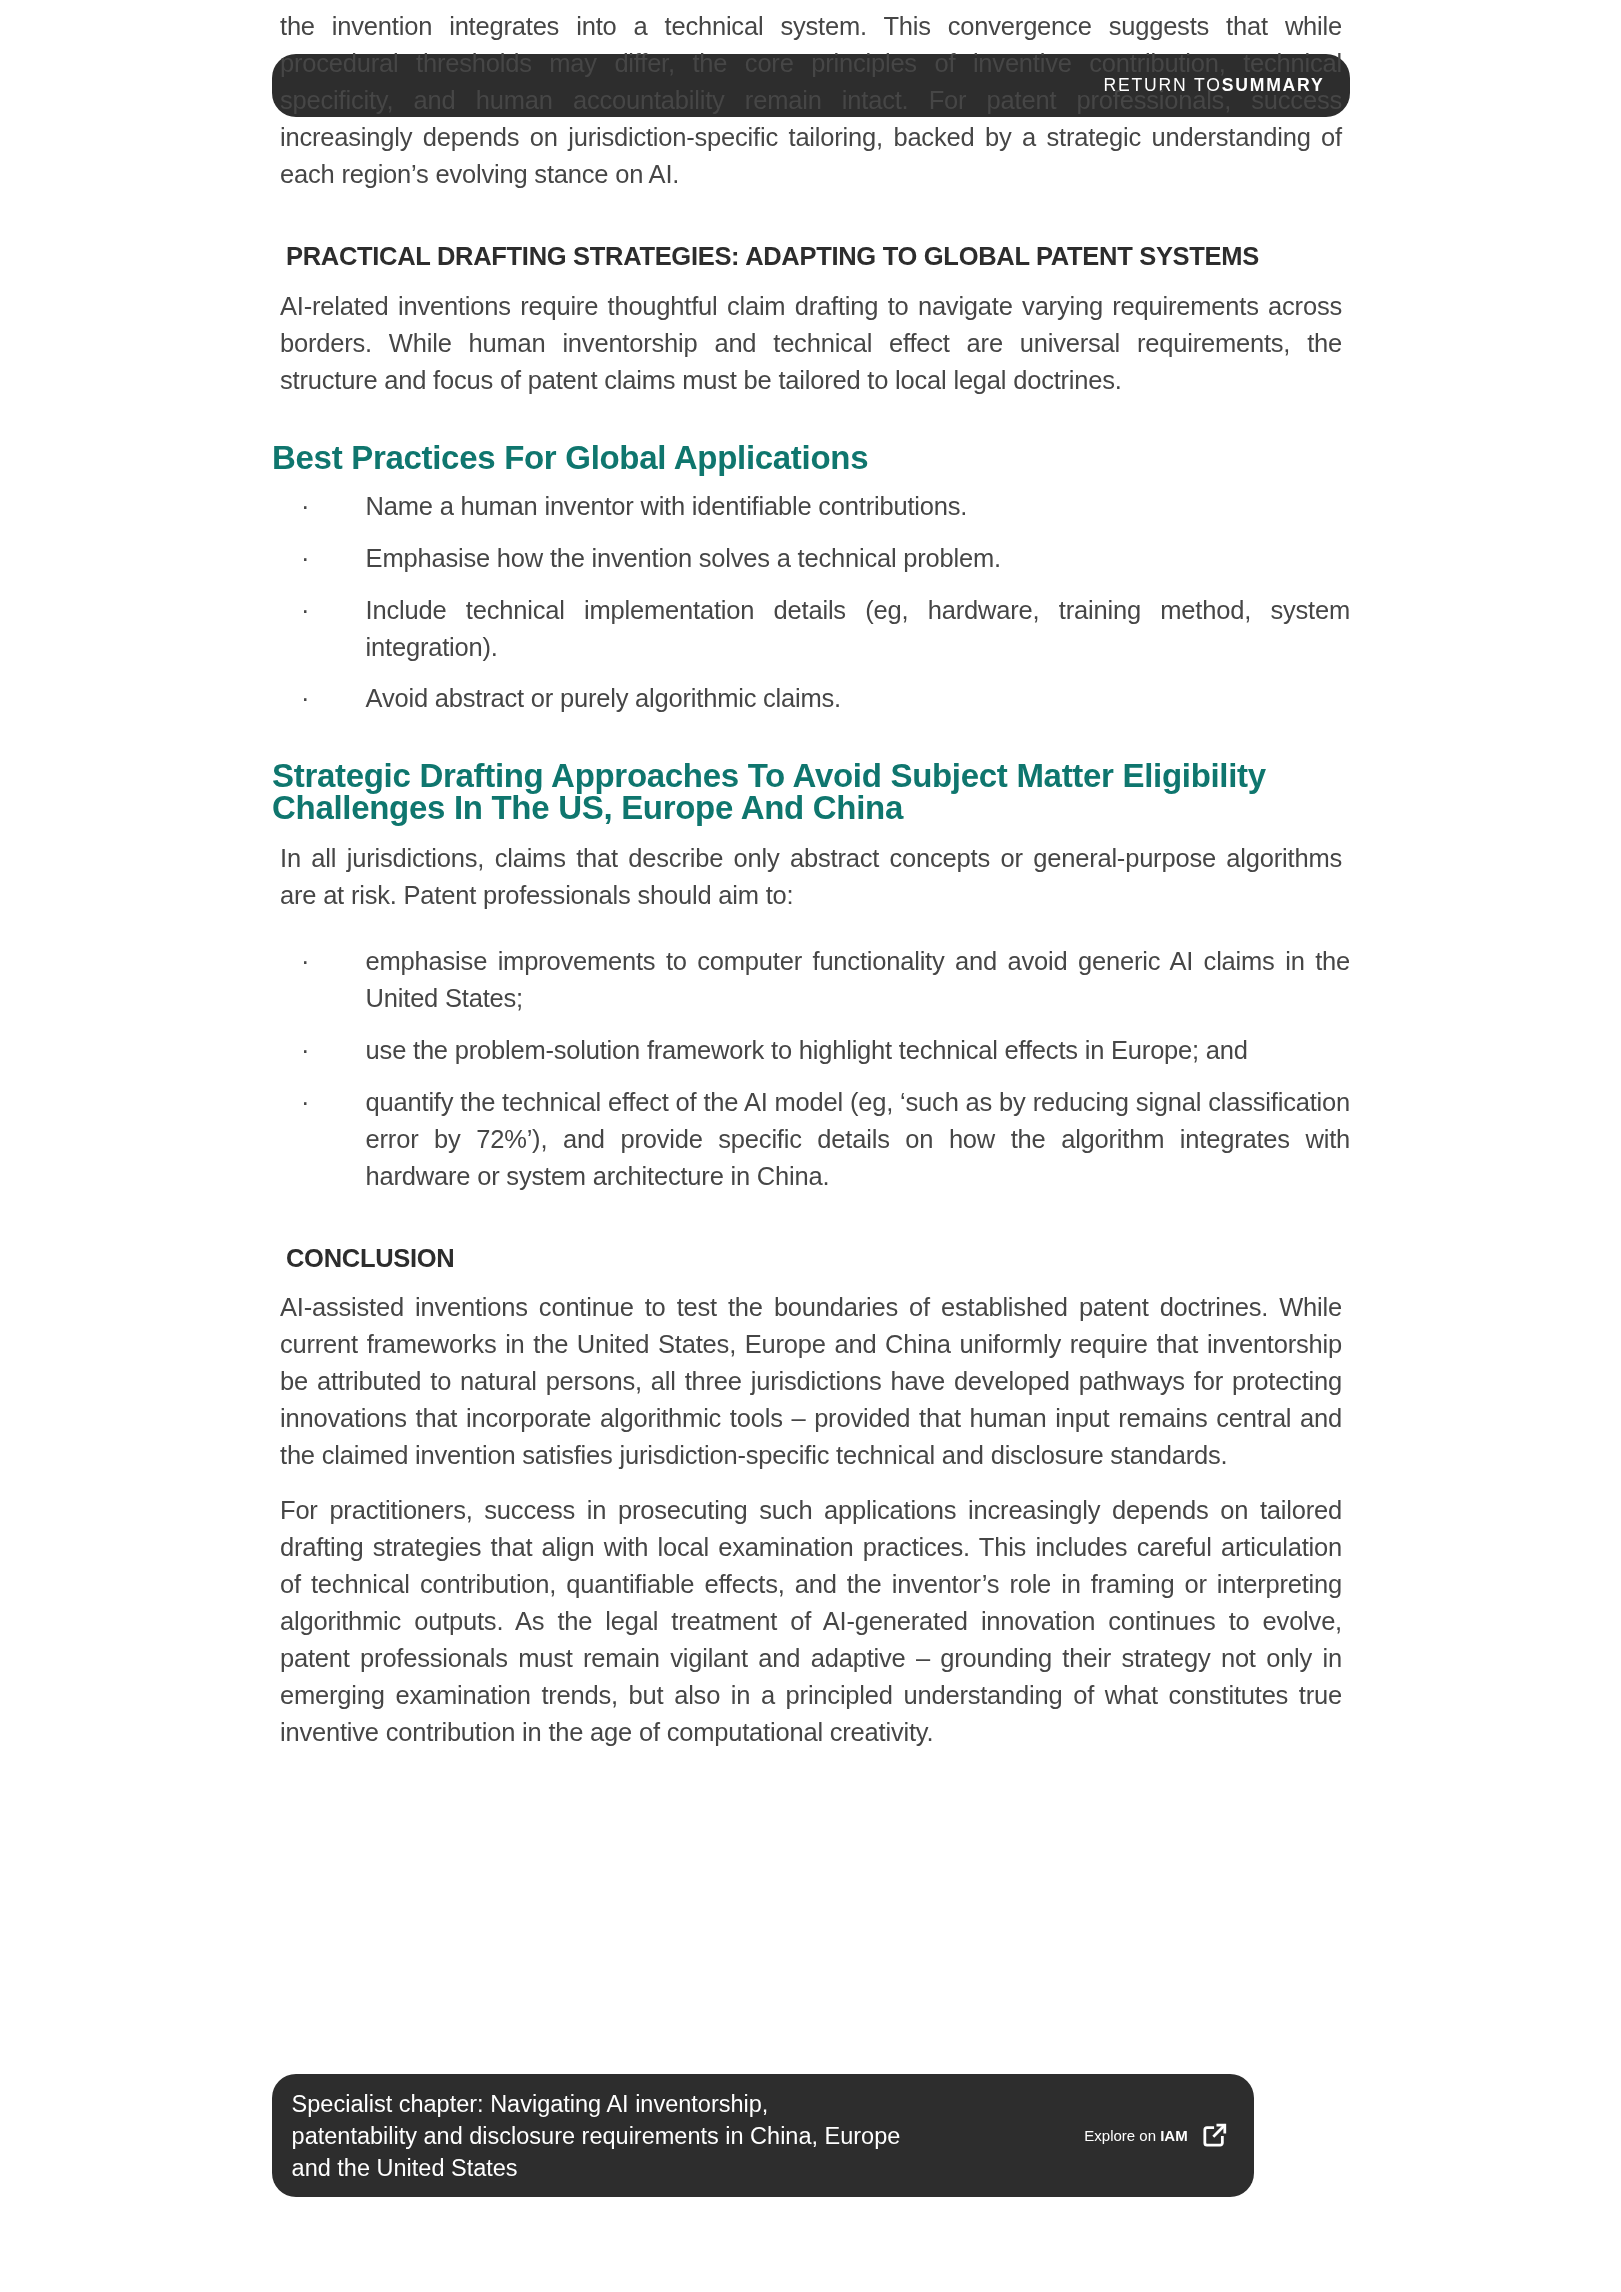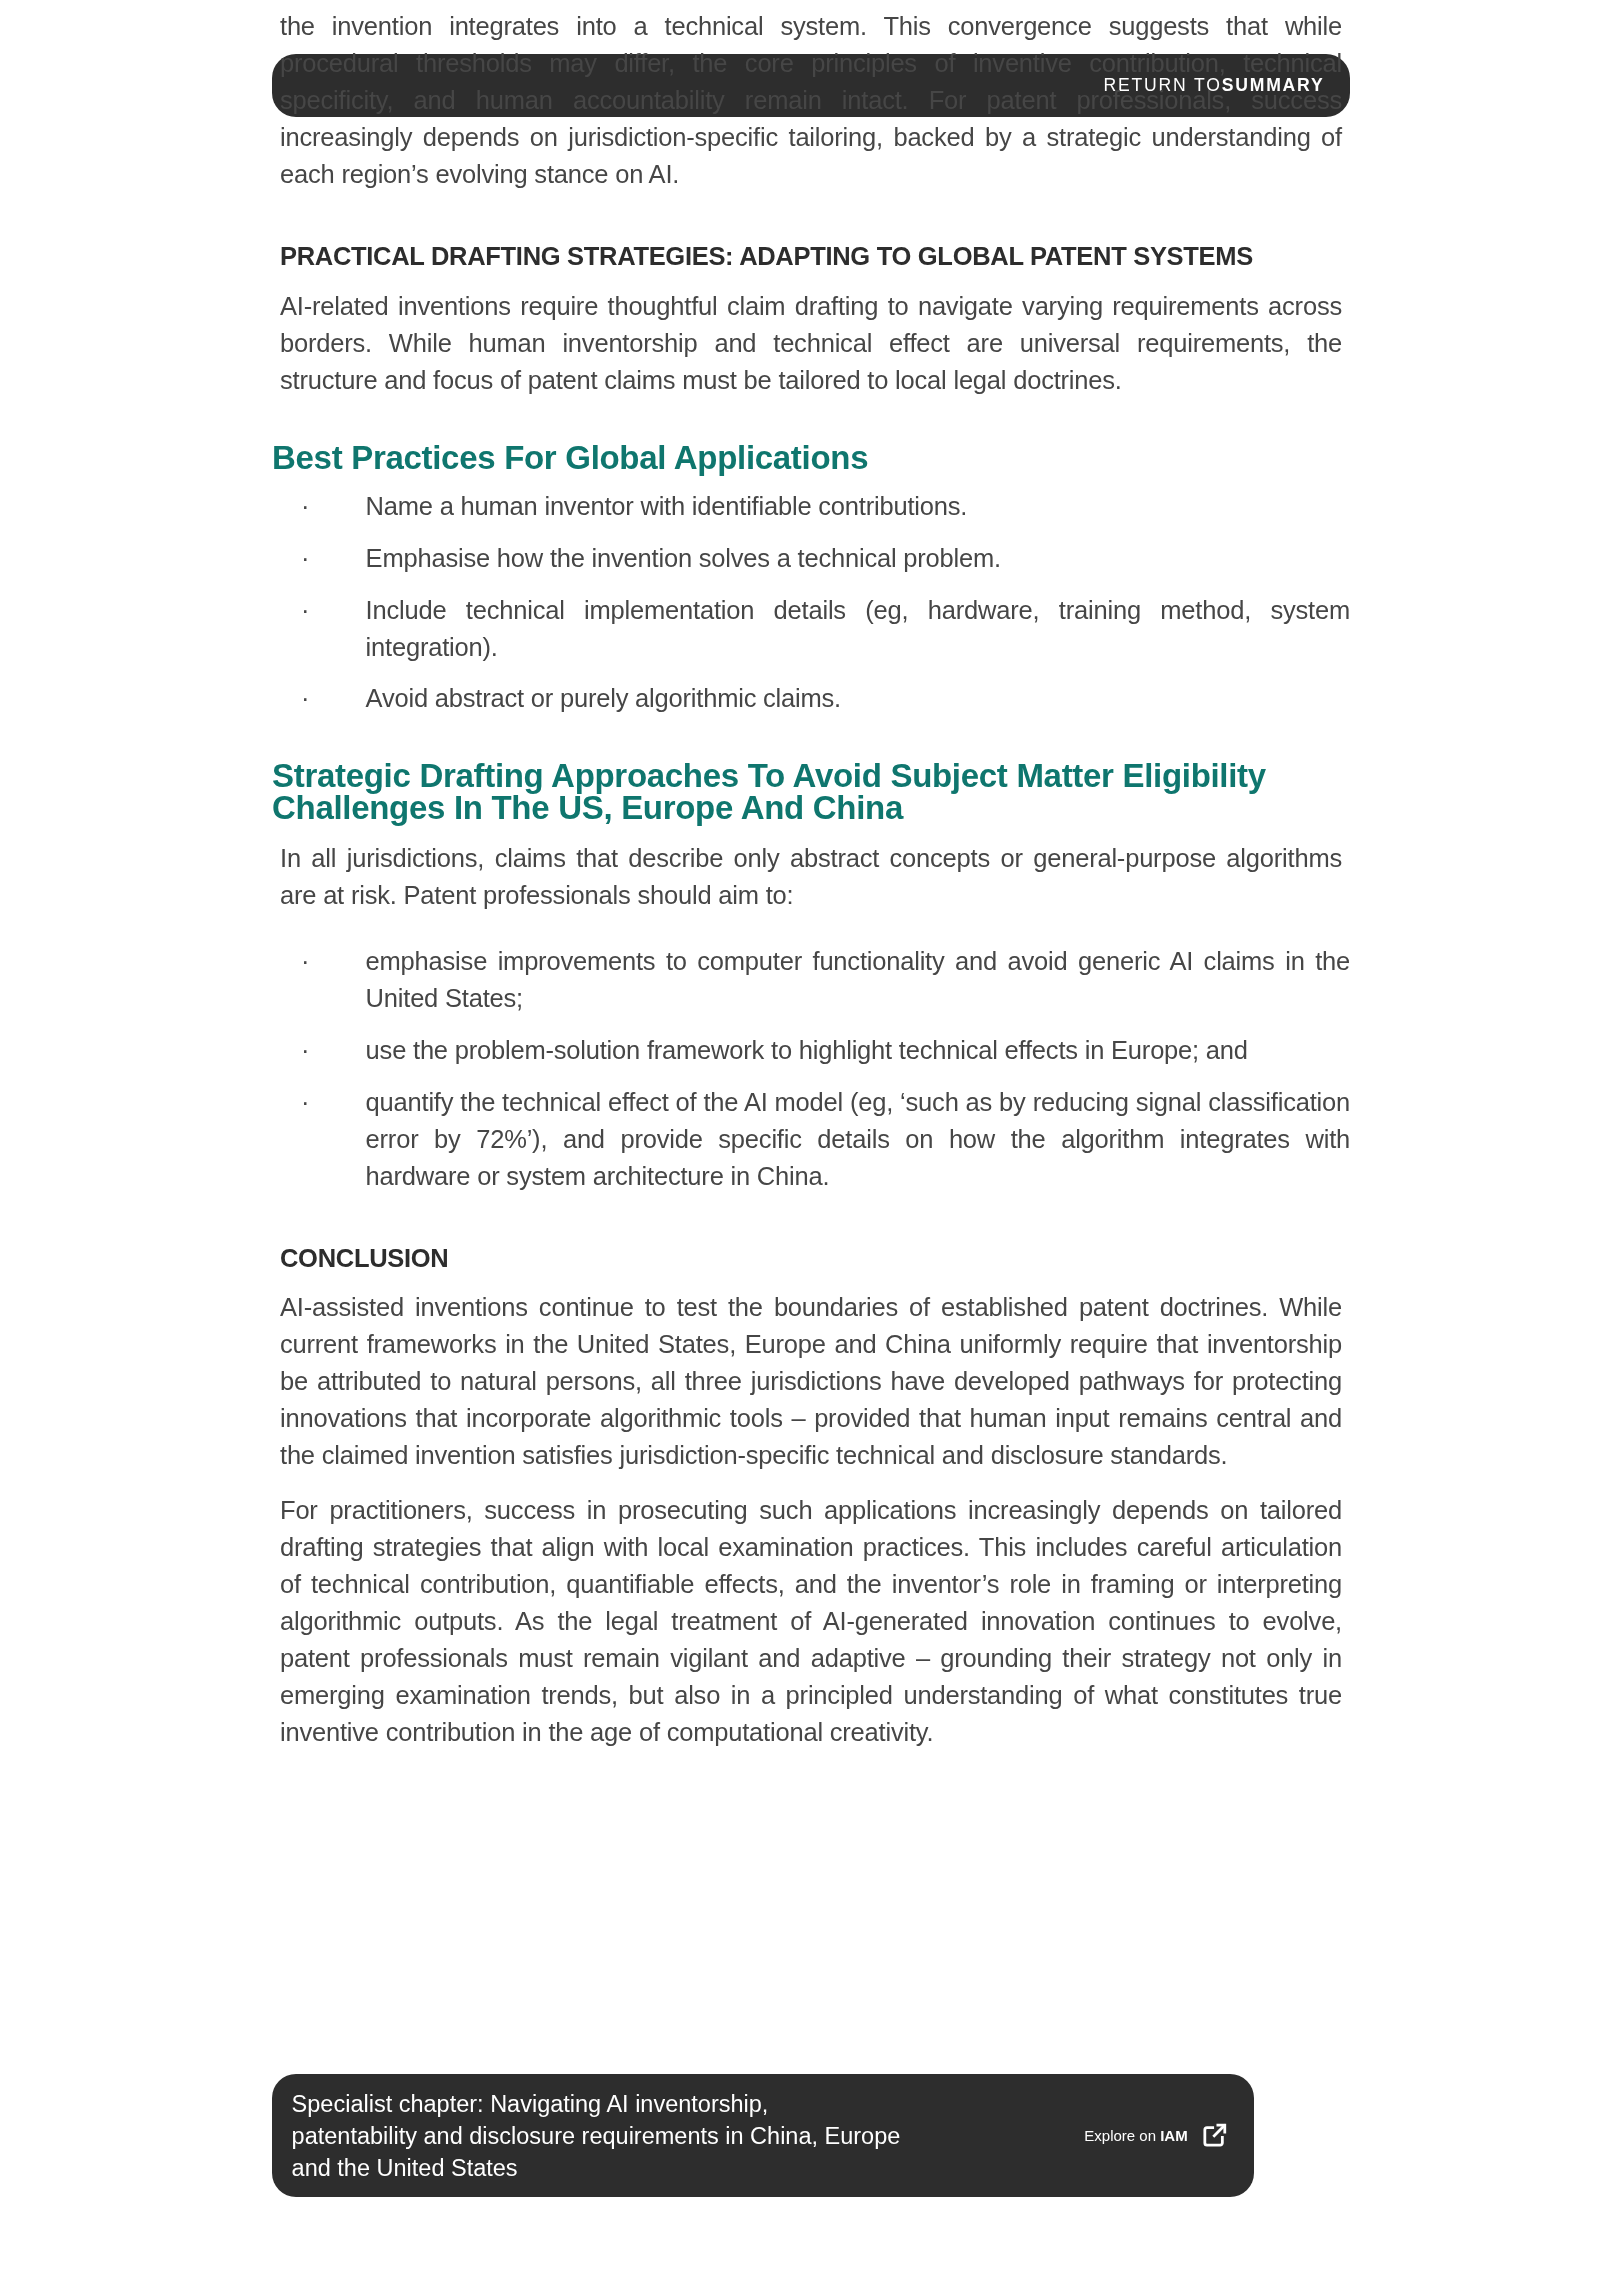--- a/index.html
+++ b/index.html
@@ -41,21 +41,21 @@
     font-size:25.5px;
     line-height:37px;
     letter-spacing:-0.2px;
   }
   .content p {
     margin:8px;
     text-align:justify;
   }
   .intro { margin-top:150px; }
   h2.doc-h2 {
-    margin:47px 0 0 8px;
+    margin:47px 0 0 14px;
     font-size:25.5px;
     line-height:32px;
     font-weight:700;
     color:#2d2d2d;
     letter-spacing:-0.3px;
   }
   h3.doc-h3 {
     margin:43px 0 0 0;
     font-size:33px;
     line-height:32px;

